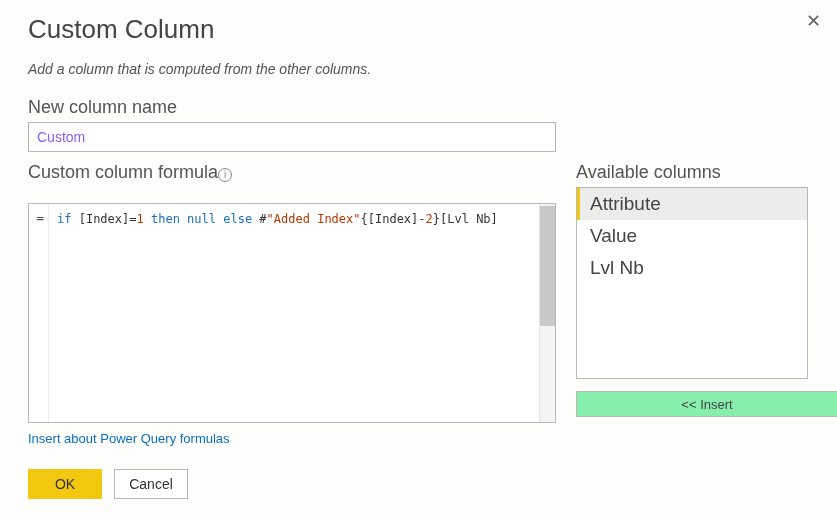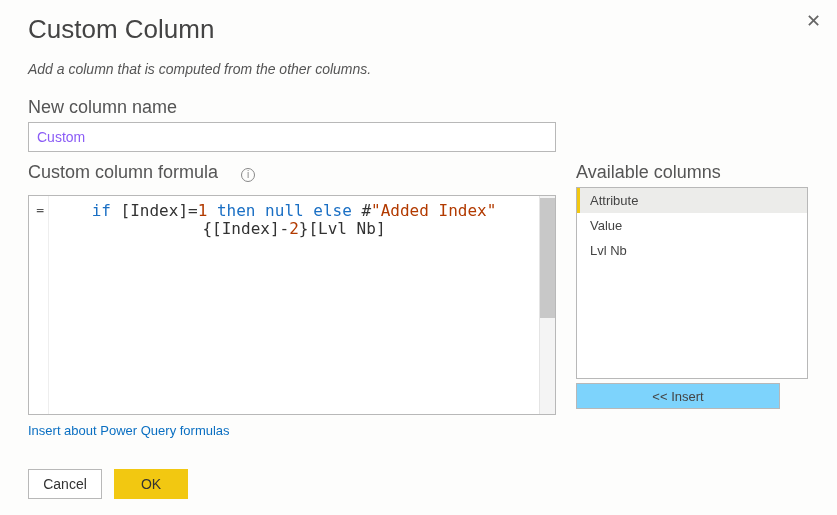--- a/index.html
+++ b/index.html
@@ -48,22 +48,22 @@
   }
   .formula-row {
     display: flex;
     gap: 20px;
     margin-top: 10px;
   }
   .formula-section { width: 528px; }
   .formula-header {
     display: flex;
     align-items: center;
-    gap: 23px;
-    margin-bottom: 8px;
+    gap: 0;
+    margin-bottom: 16px;
   }
   .info-icon {
     width: 14px; height: 14px;
     border: 1px solid #888;
     border-radius: 50%;
     display: inline-flex;
     align-items: center;
     justify-content: center;
     font-size: 10px;
     color: #888;
@@ -82,25 +82,24 @@
     font-family: Consolas, monospace;
     font-size: 13px;
     color: #555;
     text-align: right;
     border-right: 1px solid #eee;
   }
   .code-area {
     flex: 1;
     padding: 6px 8px;
     font-family: Consolas, monospace;
-    font-size: 16px;
+    font-size: 12px;
     line-height: 18px;
     white-space: pre-wrap;
     color: #333;
-    text-align: center;
   }
   .kw { color: #1a6fc4; }
   .num { color: #b23a00; }
   .str { color: #b23a00; }
   .formula-scrollbar {
     width: 16px;
     background: #f4f4f4;
     border-left: 1px solid #e4e4e4;
     display: flex;
     flex-direction: column;
@@ -115,35 +114,35 @@
   .avail-section { width: 232px; }
   .avail-list {
     width: 232px;
     height: 192px;
     border: 1px solid #b8b8b8;
     background: #fff;
     overflow: hidden;
   }
   .avail-item {
     padding: 5px 10px;
-    font-size: 13px;
+    font-size: 19px;
     color: #444;
     cursor: pointer;
     border-left: 3px solid transparent;
   }
   .avail-item.selected {
     background: #ececea;
     border-left: 3px solid #f2c811;
   }
   .insert-btn {
-    margin-top: 4px;
-    width: 204px;
+    margin-top: 12px;
+    width: 262px;
     height: 26px;
     border: 1px solid #b8b8b8;
-    background: #7dd3fc;
+    background: #86efac;
     font-size: 13px;
     color: #444;
     cursor: pointer;
     text-align: center;
   }
   .footer {
     position: absolute;
     bottom: 16px;
     left: 28px; right: 28px;
     display: flex;
@@ -212,19 +211,19 @@
       <div class="avail-item selected">Attribute</div>
       <div class="avail-item">Value</div>
       <div class="avail-item">Lvl Nb</div>
     </div>
     <button class="insert-btn">&lt;&lt; Insert</button>
   </div>
 </div>
 
 <div class="footer">
   <div class="btn-row">
+    <button class="btn primary">OK</button>
     <button class="btn">Cancel</button>
-    <button class="btn primary">OK</button>
   </div>
 </div>
 
 
 
 
 </body></html>

